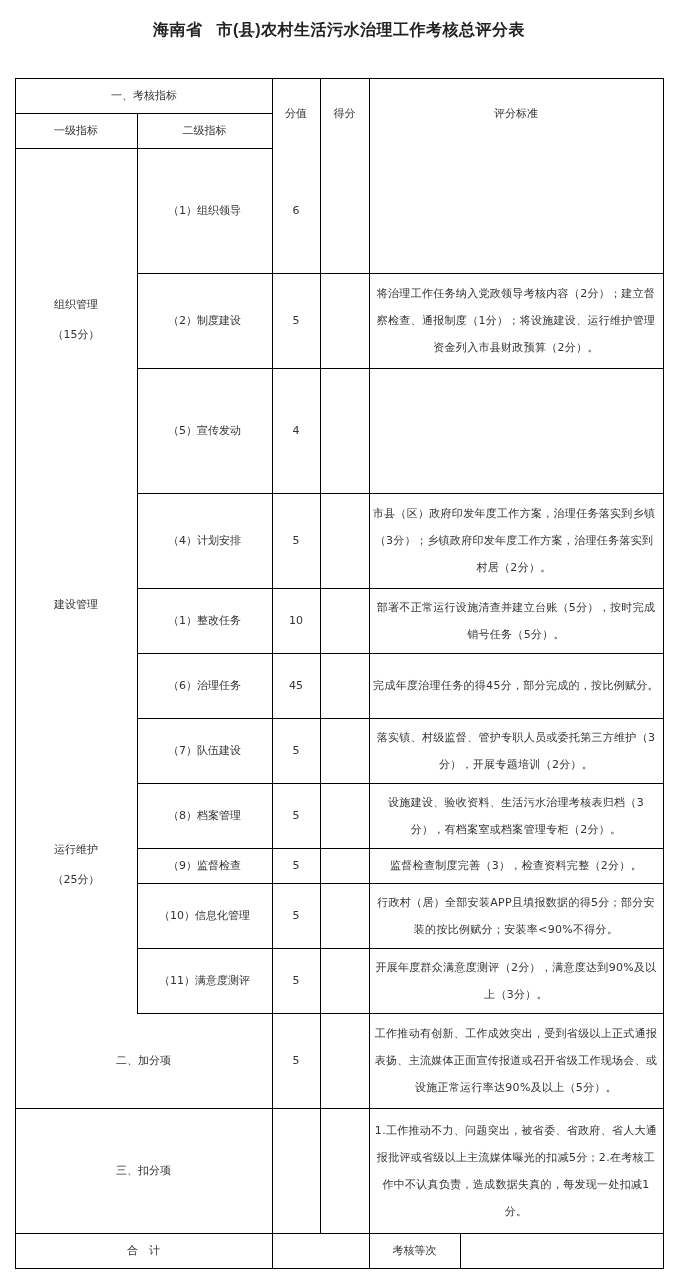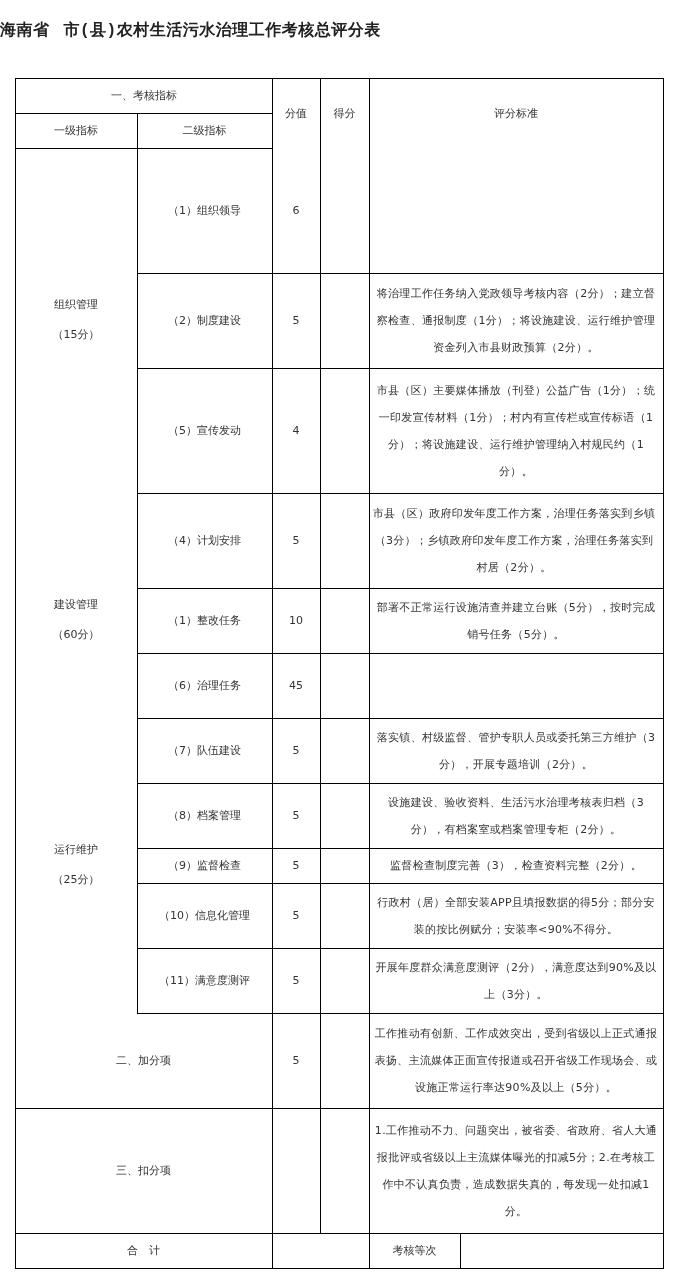--- a/index.html
+++ b/index.html
@@ -1,19 +1,19 @@
 <!DOCTYPE html>
 <html><head>
 <meta charset="utf-8">
 <style>
   html, body { margin: 0; padding: 0; background: #ffffff; }
   body { width: 678px; height: 1273px; position: relative; overflow: hidden;
          font-family: "DejaVu Sans", "Liberation Sans", sans-serif; color: #333333; }
-  .title { position: absolute; left: 0; top: 20px; width: 678px; text-align: left;
-           font-family: Liberation Mono, monospace; font-weight: bold;
+  .title { position: absolute; left: 0; top: 20px; width: 678px; text-align: center;
+           font-family: Liberation Sans, sans-serif; font-weight: bold;
            font-size: 16px; color: #222222; letter-spacing: 0.5px; }
   .title .gap { display: inline-block; width: 14px; }
   .grid { position: absolute; left: 0; top: 0; width: 678px; height: 1273px; }
   .line { position: absolute; background: #000000; }
   .cell { position: absolute; display: flex; align-items: center; justify-content: center;
           text-align: center; font-size: 11px; line-height: 27px; color: #333333; box-sizing: border-box; }
   .cell.crit { padding: 0 4px; letter-spacing: 0.3px; }
   .l1 { position: absolute; left: 15px; width: 122px; text-align: center; font-size: 11px; line-height: 30px; color: #333; }
 </style>
 </head>
@@ -59,54 +59,53 @@
   <div class="cell" style="left:272px;top:78px;width:48px;height:70px">分值</div>
   <div class="cell" style="left:320px;top:78px;width:49px;height:70px">得分</div>
   <div class="cell" style="left:369px;top:78px;width:294px;height:70px">评分标准</div>
 
   <div class="l1" style="top:290px">
     <div>组织管理</div>
     <div>（15分）</div>
   </div>
   <div class="l1" style="top:590px">
     <div>建设管理</div>
-    <div>（60分）</div>
   </div>
   <div class="l1" style="top:835px">
     <div>运行维护</div>
     <div>（25分）</div>
   </div>
 
   <div class="cell" style="left:137px;top:148px;width:135px;height:125px">（1）组织领导</div>
   <div class="cell" style="left:272px;top:148px;width:48px;height:125px">6</div>
   <div class="cell" style="left:320px;top:148px;width:49px;height:125px"></div>
 
   <div class="cell" style="left:137px;top:273px;width:135px;height:95px">（2）制度建设</div>
   <div class="cell" style="left:272px;top:273px;width:48px;height:95px">5</div>
   <div class="cell" style="left:320px;top:273px;width:49px;height:95px"></div>
   <div class="cell crit" style="left:369px;top:273px;width:294px;height:95px">将治理工作任务纳入党政领导考核内容（2分）；建立督察检查、通报制度（1分）；将设施建设、运行维护管理资金列入市县财政预算（2分）。</div>
 
   <div class="cell" style="left:137px;top:368px;width:135px;height:125px">（5）宣传发动</div>
   <div class="cell" style="left:272px;top:368px;width:48px;height:125px">4</div>
   <div class="cell" style="left:320px;top:368px;width:49px;height:125px"></div>
-  <div class="cell crit" style="left:369px;top:368px;width:294px;height:125px">市县（区）主要媒体播放（刊登）公益广告（1分）；统一印发宣传材料（1分）；村内有宣传栏或宣传标语（1分）；将设施建设、运行维护管理纳入村规民约（1分）。</div>
 
   <div class="cell" style="left:137px;top:493px;width:135px;height:95px">（4）计划安排</div>
   <div class="cell" style="left:272px;top:493px;width:48px;height:95px">5</div>
   <div class="cell" style="left:320px;top:493px;width:49px;height:95px"></div>
   <div class="cell crit" style="left:367px;top:493px;width:294px;height:95px">市县（区）政府印发年度工作方案，治理任务落实到乡镇（3分）；乡镇政府印发年度工作方案，治理任务落实到村居（2分）。</div>
 
   <div class="cell" style="left:137px;top:588px;width:135px;height:65px">（1）整改任务</div>
   <div class="cell" style="left:272px;top:588px;width:48px;height:65px">10</div>
   <div class="cell" style="left:320px;top:588px;width:49px;height:65px"></div>
   <div class="cell crit" style="left:369px;top:588px;width:294px;height:65px">部署不正常运行设施清查并建立台账（5分），按时完成销号任务（5分）。</div>
 
   <div class="cell" style="left:137px;top:653px;width:135px;height:65px">（6）治理任务</div>
   <div class="cell" style="left:272px;top:653px;width:48px;height:65px">45</div>
   <div class="cell" style="left:320px;top:653px;width:49px;height:65px"></div>
+  <div class="cell crit" style="left:369px;top:653px;width:294px;height:65px">完成年度治理任务的得45分，部分完成的，按比例赋分。</div>
 
   <div class="cell" style="left:137px;top:718px;width:135px;height:65px">（7）队伍建设</div>
   <div class="cell" style="left:272px;top:718px;width:48px;height:65px">5</div>
   <div class="cell" style="left:320px;top:718px;width:49px;height:65px"></div>
   <div class="cell crit" style="left:369px;top:718px;width:294px;height:65px">落实镇、村级监督、管护专职人员或委托第三方维护（3分），开展专题培训（2分）。</div>
 
   <div class="cell" style="left:137px;top:783px;width:135px;height:65px">（8）档案管理</div>
   <div class="cell" style="left:272px;top:783px;width:48px;height:65px">5</div>
   <div class="cell" style="left:320px;top:783px;width:49px;height:65px"></div>
   <div class="cell crit" style="left:369px;top:783px;width:294px;height:65px">设施建设、验收资料、生活污水治理考核表归档（3分），有档案室或档案管理专柜（2分）。</div>

